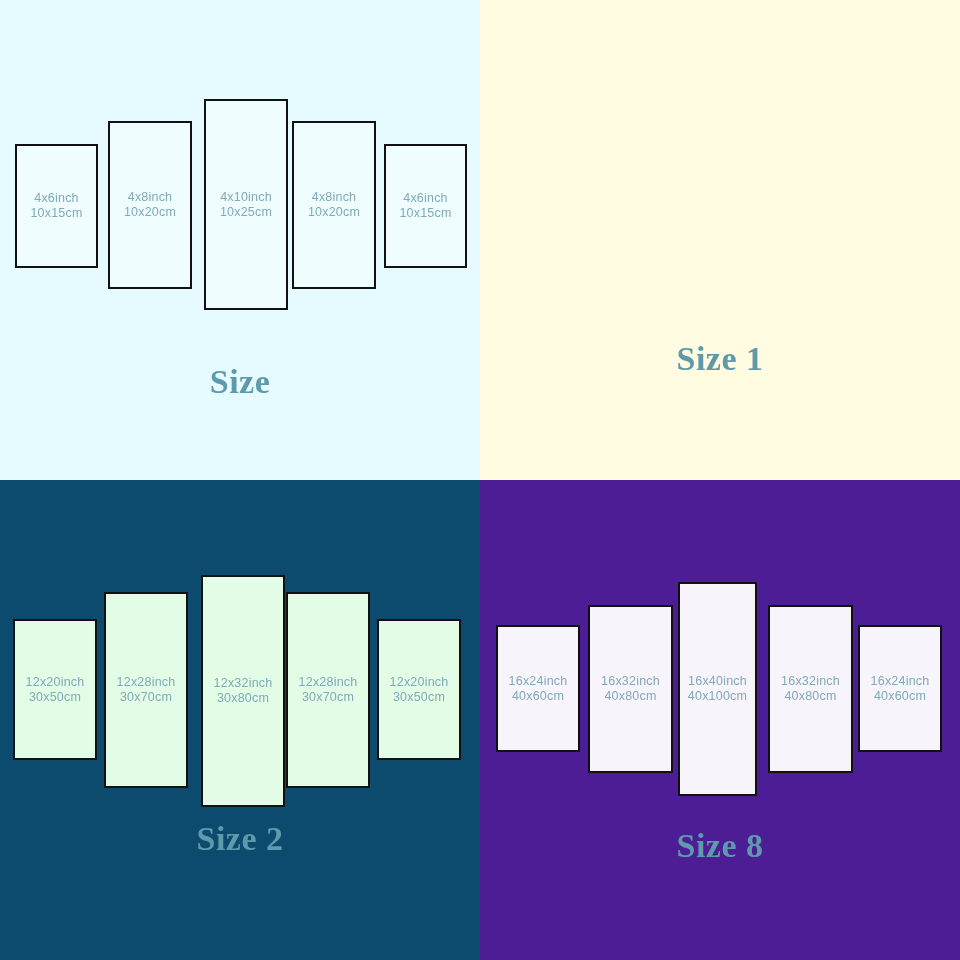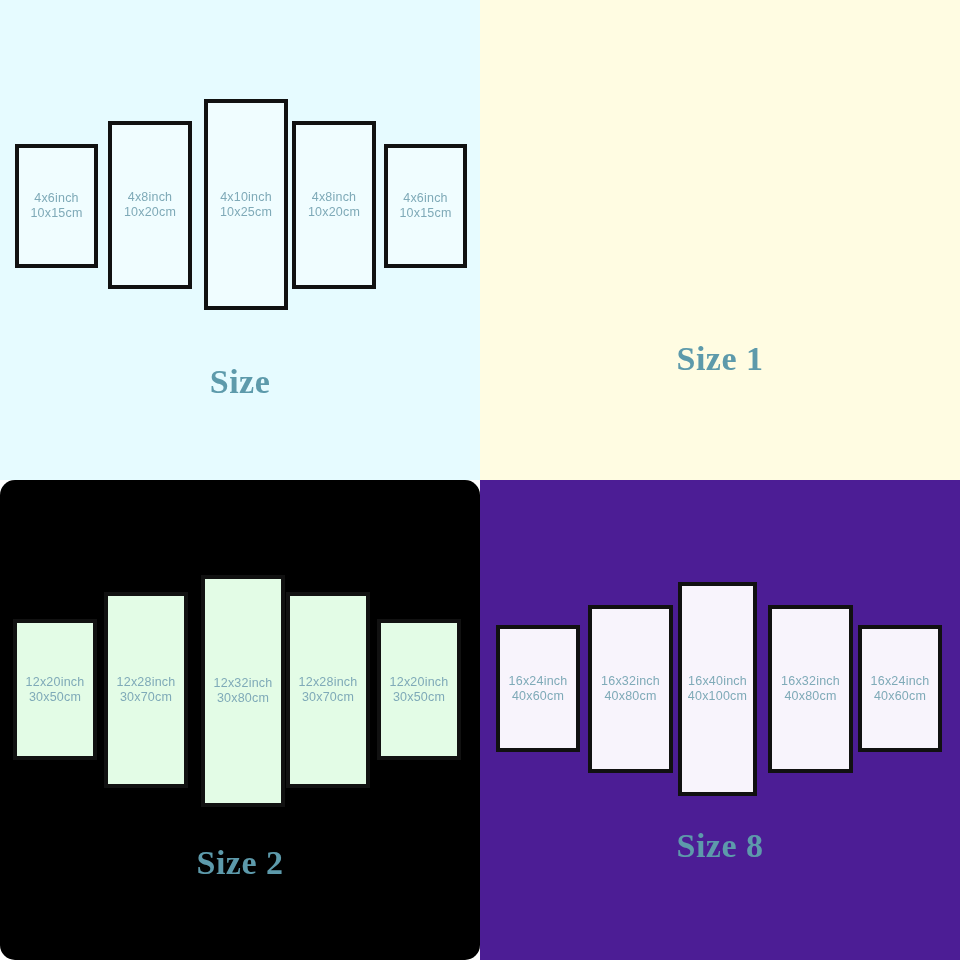--- a/index.html
+++ b/index.html
@@ -35,21 +35,21 @@
     position: absolute;
     left: 0;
     top: 0;
     width: 480px;
     height: 340px;
   }
 
   .frame {
     position: absolute;
     box-sizing: border-box;
-    border: 4px solid #a16207;
+    border: 2px solid #a16207;
     display: flex;
     align-items: center;
     justify-content: center;
   }
 
   .frame-label {
     text-align: center;
     line-height: 1.18;
     white-space: nowrap;
     font-size: 12.5px;
@@ -109,21 +109,21 @@
             <span class="ln">10x15cm</span>
           </div>
         </div>
       </div>
       <div class="panel-title" style="color: rgb(93, 154, 171); top: 345px; margin-top: 18px;">Size</div>
     </div>
     <div class="panel" style="background: rgb(255, 252, 226);">
       <div class="frames"></div>
       <div class="panel-title" style="color: rgb(93, 154, 171); top: 340px;">Size 1</div>
     </div>
-    <div class="panel" style="background: #000000; border-radius: 15px;">
+    <div class="panel" style="background: #0c4a6e;">
       <div class="frames">
         <div class="frame" style="left: 13px; top: 139px; width: 84px; height: 141px; background: rgb(227, 252, 230); border-color: rgb(17, 17, 17);">
           <div class="frame-label" style="color: rgb(127, 170, 184);">
             <span class="ln">12x20inch</span>
             <span class="ln">30x50cm</span>
           </div>
         </div>
         <div class="frame" style="left: 104px; top: 112px; width: 84px; height: 196px; background: rgb(227, 252, 230); border-color: rgb(17, 17, 17);">
           <div class="frame-label" style="color: rgb(127, 170, 184);">
             <span class="ln">12x28inch</span>
@@ -142,21 +142,21 @@
             <span class="ln">30x70cm</span>
           </div>
         </div>
         <div class="frame" style="left: 377px; top: 139px; width: 84px; height: 141px; background: rgb(227, 252, 230); border-color: rgb(17, 17, 17);">
           <div class="frame-label" style="color: rgb(127, 170, 184);">
             <span class="ln">12x20inch</span>
             <span class="ln">30x50cm</span>
           </div>
         </div>
       </div>
-      <div class="panel-title" style="color: rgb(93, 154, 171); top: 364px;">Size 2</div>
+      <div class="panel-title" style="color: rgb(93, 154, 171); top: 340px;">Size 2</div>
     </div>
     <div class="panel" style="background: #4c1d95;">
       <div class="frames">
         <div class="frame" style="left: 16px; top: 145px; width: 84px; height: 127px; background: rgb(248, 244, 252); border-color: rgb(17, 17, 17);">
           <div class="frame-label" style="color: rgb(127, 170, 184);">
             <span class="ln">16x24inch</span>
             <span class="ln">40x60cm</span>
           </div>
         </div>
         <div class="frame" style="left: 108px; top: 125px; width: 85px; height: 168px; background: rgb(248, 244, 252); border-color: rgb(17, 17, 17);">

